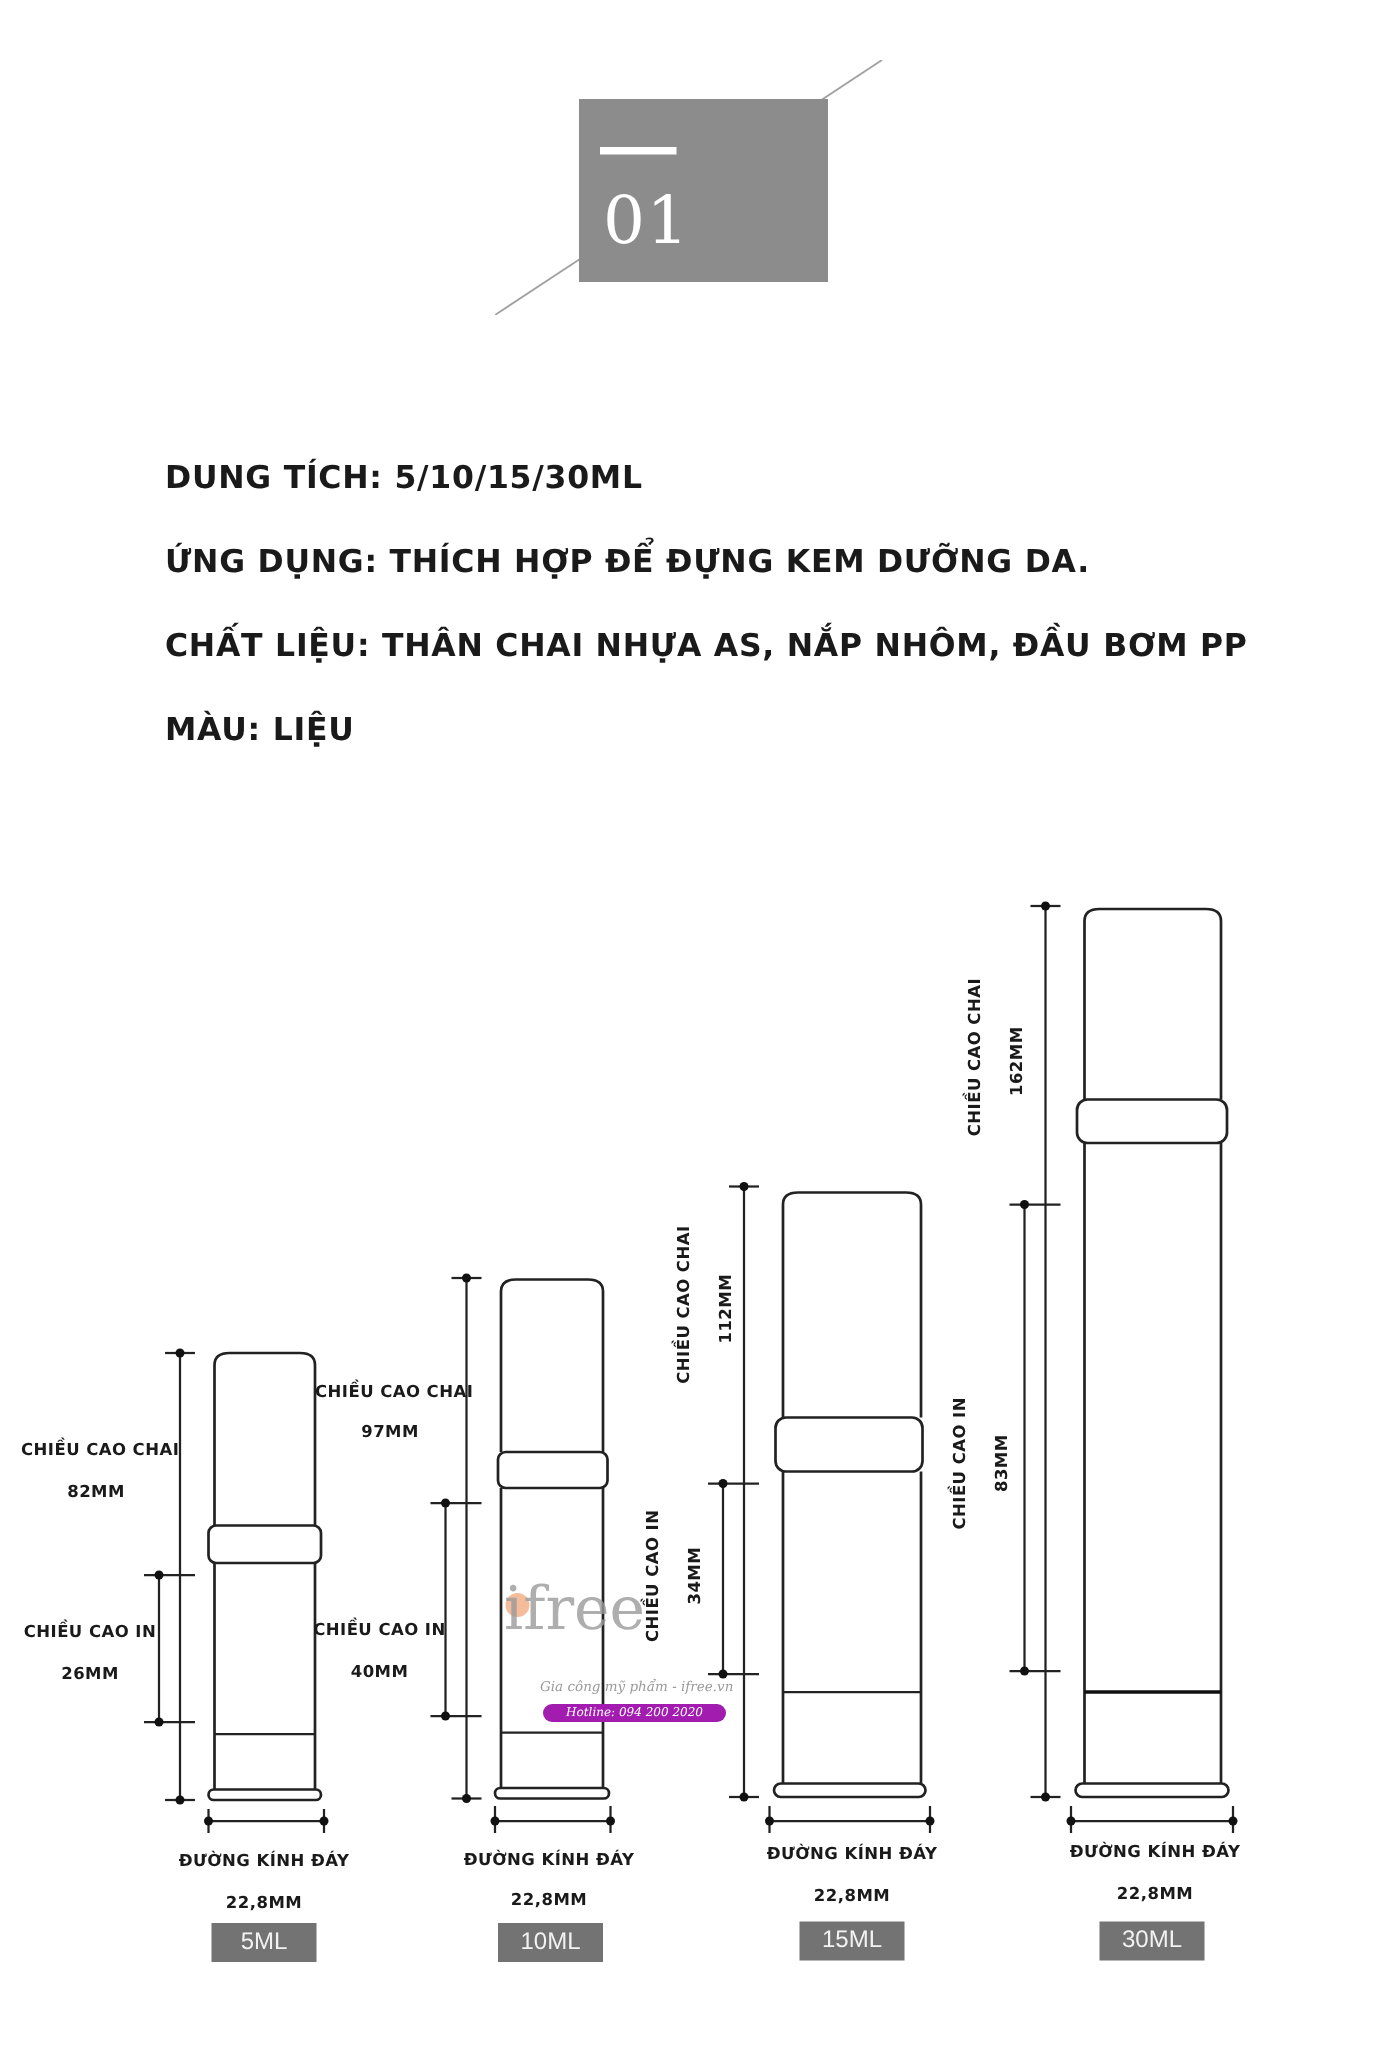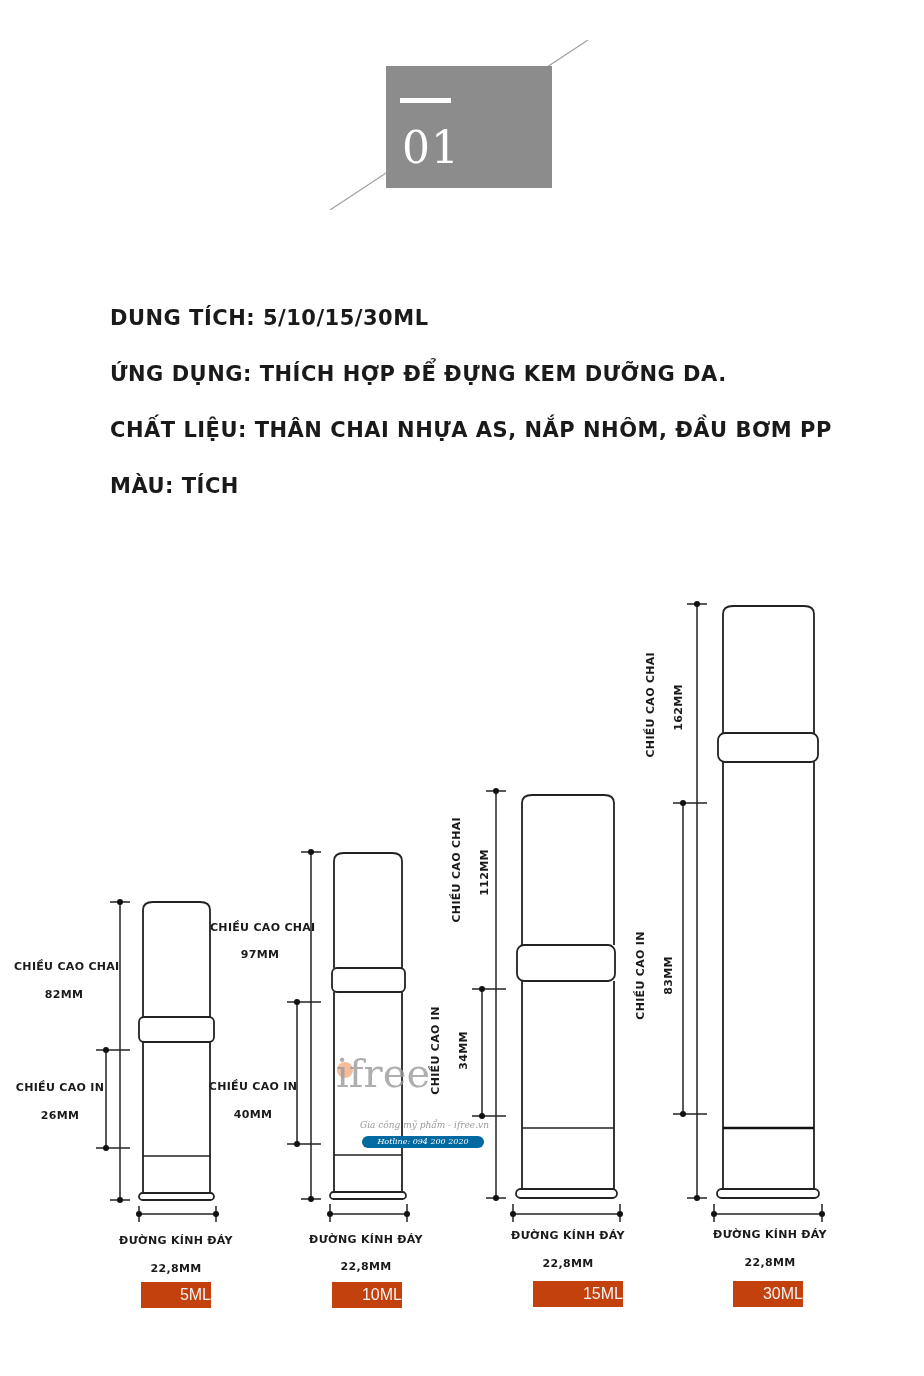--- a/index.html
+++ b/index.html
@@ -8,45 +8,45 @@
   .abs { position: absolute; }
   .diag-line { position: absolute; left: 330px; top: 40px; width: 270px; height: 170px; }
   .num-box { position: absolute; left: 386px; top: 66px; width: 146px; height: 122px; background: #8c8c8c; padding-left: 20px; }
   .num-dash { position: absolute; left: 14px; top: 32px; width: 51px; height: 5px; background: #ffffff; }
   .num-text { position: absolute; left: 16px; top: 60px; font-family: "DejaVu Serif", "Liberation Serif", serif;
               font-size: 44px; color: #ffffff; font-weight: normal; line-height: 1; letter-spacing: 1px; }
   .specs { position: absolute; left: 110px; top: 292px; margin-top: 12px; }
   .spec-line { font-size: 21px; font-weight: bold; letter-spacing: 0.5px; height: 56px; line-height: 28px; white-space: nowrap; }
   .dim-label { position: absolute; font-size: 11px; font-weight: bold; letter-spacing: 0.3px; color: #1a1a1a; white-space: nowrap; text-align: center; }
   .vert { transform: rotate(-90deg); transform-origin: center center; }
-  .size-badge { position: absolute; width: 70px; height: 26px; background: #c2410c; color: #f2f2f2;
-                font-size: 16px; line-height: 26px; text-align: right; font-family: "Liberation Sans", sans-serif; }
+  .size-badge { position: absolute; width: 70px; height: 26px; background: #737373; color: #f2f2f2;
+                font-size: 16px; line-height: 26px; text-align: center; font-family: "Liberation Sans", sans-serif; }
   .wm-logo { position: absolute; left: 336px; top: 1050px; font-family: "DejaVu Serif", serif; 
              font-size: 40px; color: #9a9a9a; opacity: 0.8; }
   .wm-dot { position: absolute; left: 337px; top: 1062px; width: 16px; height: 16px; border-radius: 50%; background: #f2b08a; opacity: 0.85; }
   .wm-sub { position: absolute; left: 360px; top: 1120px; font-family: "DejaVu Serif", serif; font-style: italic; font-size: 9px; color: #9a9a9a; }
-  .wm-pill { position: absolute; left: 362px; top: 1136px; width: 122px; height: 12px; border-radius: 6px; background: #0369a1;
+  .wm-pill { position: absolute; left: 362px; top: 1136px; width: 122px; height: 12px; border-radius: 6px; background: #a21caf;
              color: #ffffff; font-size: 8px; line-height: 12px; text-align: center; font-style: italic; font-family: "DejaVu Serif", serif; }
 </style>
 </head>
 <body>
 
 <svg class="diag-line" viewBox="0 0 270 170">
   <line x1="0" y1="170" x2="258" y2="0" stroke="#a0a0a0" stroke-width="1.2"></line>
 </svg>
 <div class="num-box">
   <div class="num-dash"></div>
   <div class="num-text">01</div>
 </div>
 
 <div class="specs">
   <div class="spec-line">DUNG TÍCH: 5/10/15/30ML</div>
   <div class="spec-line">ỨNG DỤNG: THÍCH HỢP ĐỂ ĐỰNG KEM DƯỠNG DA.</div>
   <div class="spec-line">CHẤT LIỆU: THÂN CHAI NHỰA AS, NẮP NHÔM, ĐẦU BƠM PP</div>
-  <div class="spec-line">MÀU: TÍCH</div>
+  <div class="spec-line">MÀU: LIỆU</div>
 </div>
 
 <svg class="abs" style="left:0;top:0;width:924px;height:1376px;" viewBox="0 0 924 1376">
   <defs>
     <style>
       .st { fill: none; stroke: #222; stroke-width: 1.8; }
       .dl { stroke: #222; stroke-width: 1.5; }
       .dt { fill: #111; }
     </style>
   </defs>
@@ -167,21 +167,21 @@
 <div class="dim-label" style="left:306px;top:1233px;width:120px;">ĐƯỜNG KÍNH ĐÁY</div>
 <div class="dim-label" style="left:306px;top:1260px;width:120px;">22,8MM</div>
 <div class="size-badge" style="left:332px;top:1282px;">10ML</div>
 
 <div class="dim-label vert" style="left:406px;top:866px;width:100px;">CHIỀU CAO CHAI</div>
 <div class="dim-label vert" style="left:434px;top:866px;width:100px;">112MM</div>
 <div class="dim-label vert" style="left:385px;top:1044px;width:100px;">CHIỀU CAO IN</div>
 <div class="dim-label vert" style="left:413px;top:1044px;width:100px;">34MM</div>
 <div class="dim-label" style="left:508px;top:1229px;width:120px;">ĐƯỜNG KÍNH ĐÁY</div>
 <div class="dim-label" style="left:508px;top:1257px;width:120px;">22,8MM</div>
-<div class="size-badge" style="left:533px;top:1281px;padding-left:20px;">15ML</div>
+<div class="size-badge" style="left:533px;top:1281px;">15ML</div>
 
 <div class="dim-label vert" style="left:600px;top:701px;width:100px;">CHIỀU CAO CHAI</div>
 <div class="dim-label vert" style="left:628px;top:701px;width:100px;">162MM</div>
 <div class="dim-label vert" style="left:590px;top:969px;width:100px;">CHIỀU CAO IN</div>
 <div class="dim-label vert" style="left:618px;top:969px;width:100px;">83MM</div>
 <div class="dim-label" style="left:710px;top:1228px;width:120px;">ĐƯỜNG KÍNH ĐÁY</div>
 <div class="dim-label" style="left:710px;top:1256px;width:120px;">22,8MM</div>
 <div class="size-badge" style="left:733px;top:1281px;">30ML</div>
 
 </body></html>

